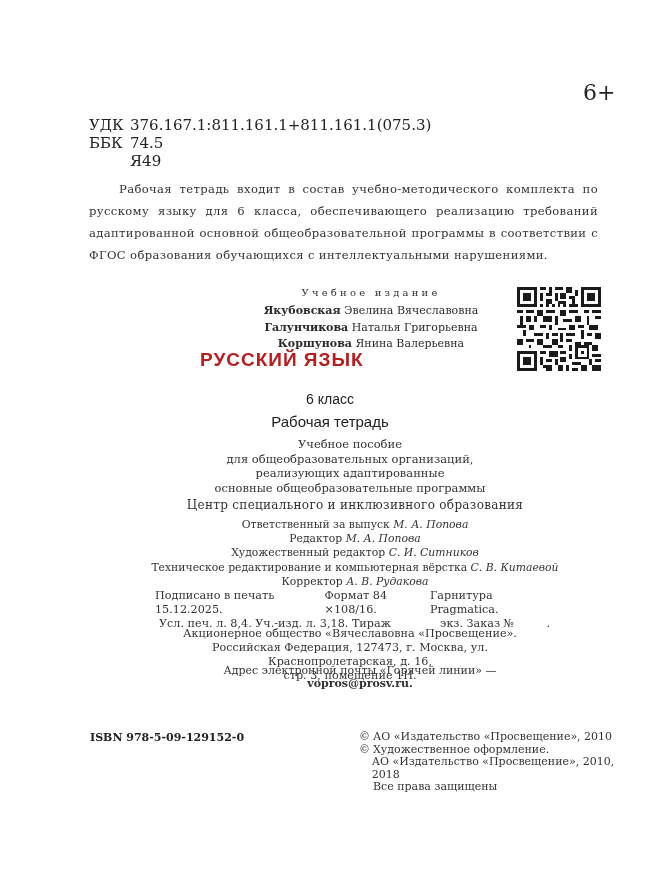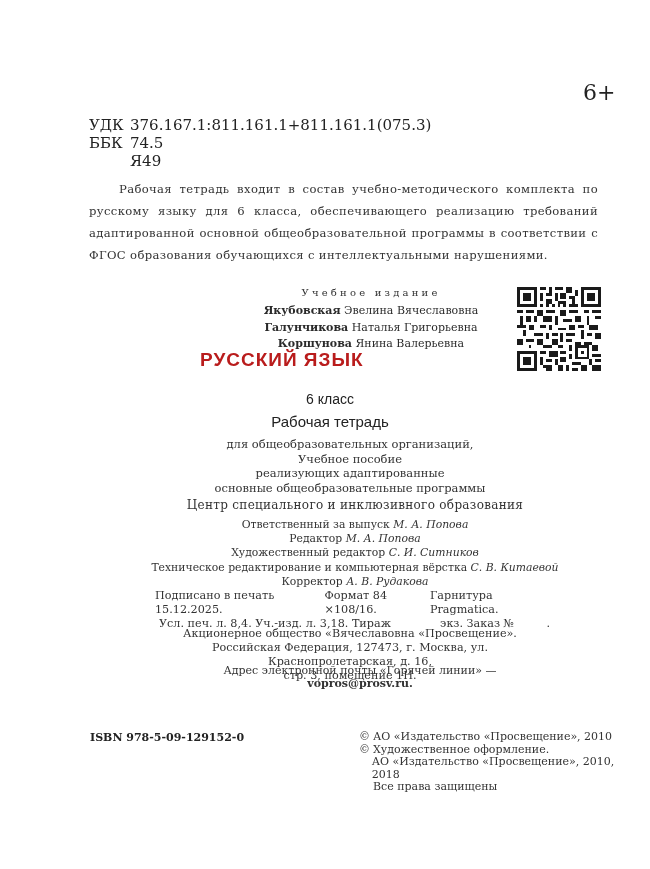--- a/index.html
+++ b/index.html
@@ -201,22 +201,22 @@
         <rect x="19" y="28" width="2" height="1"></rect>
     </g>
   </svg>
 </div>
 
 <div class="abs title sans">РУССКИЙ ЯЗЫК</div>
 <div class="abs grade sans">6 класс</div>
 <div class="abs subtitle sans">Рабочая тетрадь</div>
 
 <div class="abs desc">
+  <div>Учебное пособие</div>
   <div>для общеобразовательных организаций,</div>
-  <div>Учебное пособие</div>
   <div>реализующих адаптированные</div>
   <div>основные общеобразовательные программы</div>
 </div>
 
 <div class="abs center-name">Центр специального и инклюзивного образования</div>
 
 <div class="abs staff">
   <div><span>Ответственный за выпуск</span> <i>М. А. Попова</i></div>
   <div><span>Редактор</span> <i>М. А. Попова</i></div>
   <div><span>Художественный редактор</span> <i>С. И. Ситников</i></div>

